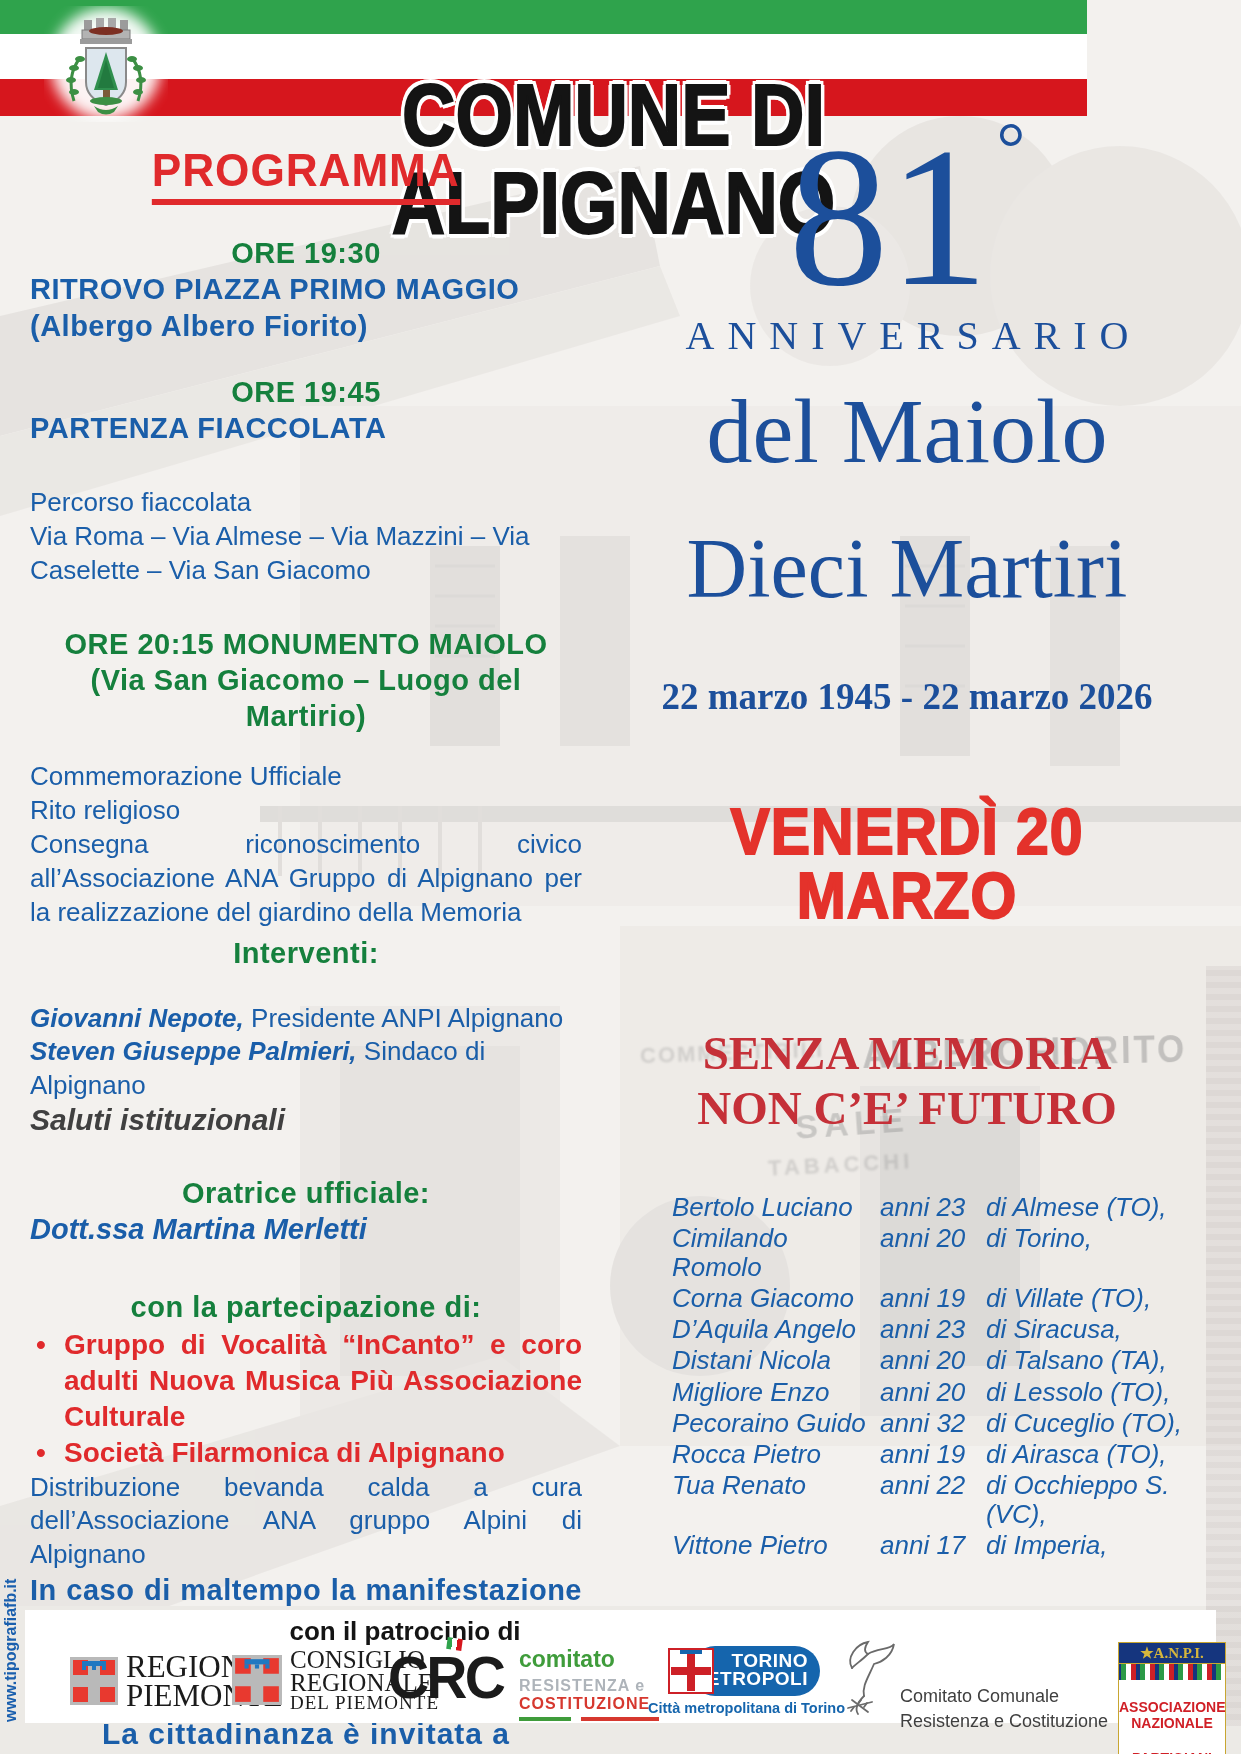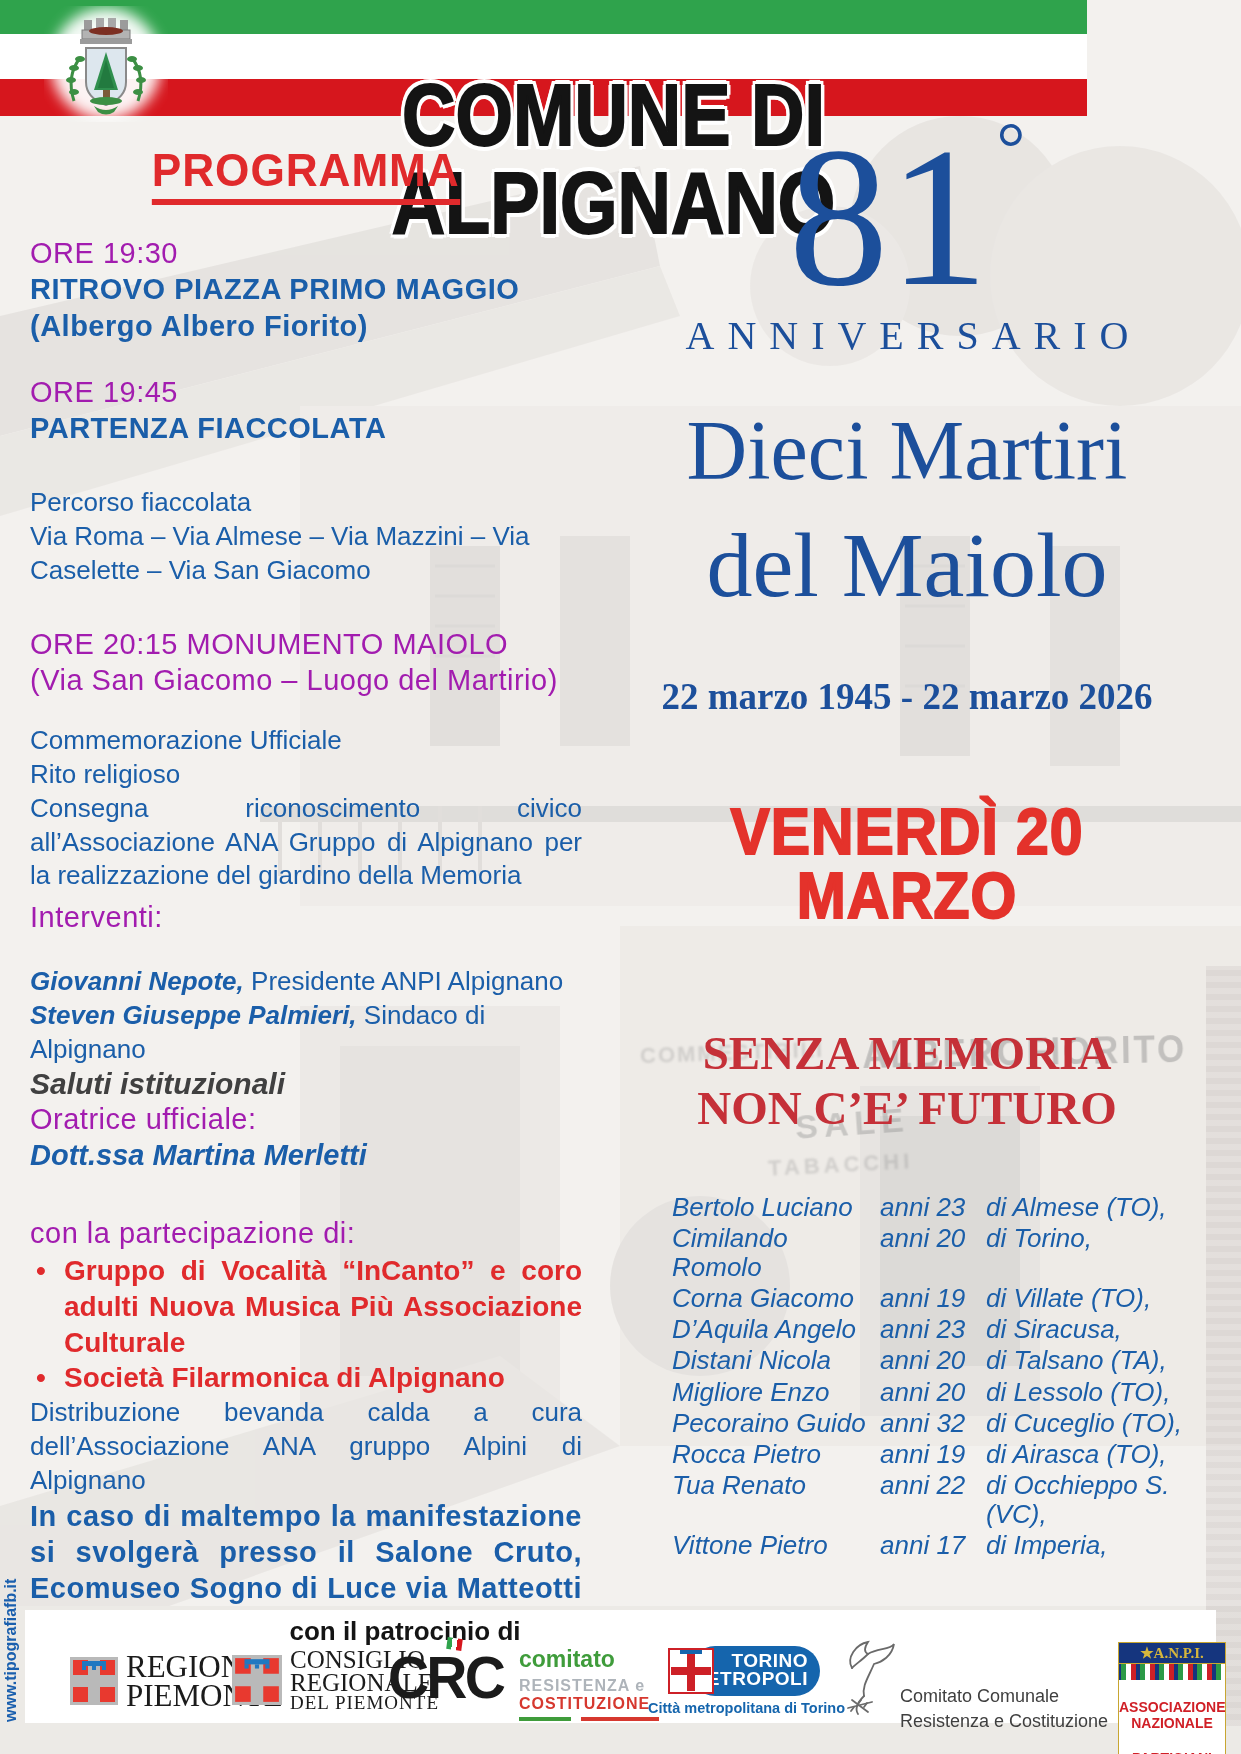--- a/index.html
+++ b/index.html
@@ -31,34 +31,34 @@
     text-shadow:-5px 0 0 #fff,5px 0 0 #fff,0 -5px 0 #fff,0 5px 0 #fff,
       -4px -4px 0 #fff,4px -4px 0 #fff,-4px 4px 0 #fff,4px 4px 0 #fff;}
   .crest{position:absolute;left:44px;top:6px;width:124px;height:116px;z-index:5;}
 
   
   .left-col{position:absolute;left:30px;top:126px;width:552px;}
   .prog-wrap{text-align:center;margin:16px 0 30px;}
   .prog-title{display:inline-block;color:#e02a2c;font-size:47px;font-weight:bold;letter-spacing:1px;
      border-bottom:6px solid #e02a2c;padding-bottom:2px;transform:scaleX(.94);transform-origin:center;}
   .left-col p{margin:0;}
-  .t-red{color:#a21caf;font-weight:normal;font-size:29px;line-height:1.25;letter-spacing:.5px;}
+  .t-red{color:#15803d;font-weight:bold;font-size:29px;line-height:1.25;letter-spacing:.5px;text-align:center;}
   .t-blue-strong{color:#1a5ea9;font-weight:bold;font-size:29px;line-height:1.25;letter-spacing:.5px;}
   .t-blue-body{color:#1a5ea9;font-size:26px;line-height:1.3;}
   .just{text-align:justify;}
   .slot1{margin-bottom:30px;}
   .slot2{margin-bottom:40px;}
   .route{margin-bottom:38px;}
   .slot3{margin-bottom:26px;}
   .ceremony{margin-bottom:6px;}
   .speech-label{margin-top:32px;}
   .speakers{margin-top:30px;}
   .speaker-name{font-weight:bold;font-style:italic;}
   .saluti{margin-top:36px;color:#404040;font-weight:bold;font-style:italic;font-size:30px;}
-  .orator{}
+  .orator{margin-top:38px;}
   .orator-name{color:#1a5ea9;font-weight:bold;font-style:italic;font-size:29px;line-height:1.3;}
   .partecipazione{margin-top:40px;}
   .bullets{margin:2px 0 0;padding:0;list-style:none;}
   .bullets li{position:relative;padding-left:34px;color:#e02a2c;font-weight:bold;
      font-size:28px;line-height:1.28;text-align:justify;}
   .bullets li::before{content:"•";position:absolute;left:6px;}
   .refresh{margin-top:30px;}
   .weather{margin-top:34px;font-size:29px;}
   .invite{margin-top:42px;text-align:center;color:#1a5ea9;font-weight:bold;font-size:30px;letter-spacing:1px;}
 
@@ -279,22 +279,22 @@
 
     <p class="t-blue-strong just weather">In caso di maltempo la manifestazione si svolgerà presso il Salone Cruto, Ecomuseo Sogno di Luce via Matteotti n. 2</p>
 
     <p class="invite">La cittadinanza è invitata a partecipare</p>
 
   </section>
 
   <section class="right-col">
     <div class="serifs anniv-num"><span>81</span><span class="deg">°</span></div>
     <div class="serifs anniv-label">ANNIVERSARIO</div>
+    <div class="serifs ev-title2">del Maiolo</div>
     <div class="serifs ev-title1">Dieci Martiri</div>
-    <div class="serifs ev-title2">del Maiolo</div>
     <div class="serifs ev-dates">22 marzo 1945 - 22 marzo 2026</div>
     <div class="ev-day">VENERDÌ 20 MARZO</div>
     <div class="motto">
       <div>SENZA MEMORIA</div>
       <div>NON C’E’ FUTURO</div>
     </div>
 
     <div class="martyrs">
       <span>Bertolo Luciano</span>
       <span>anni 23</span>

